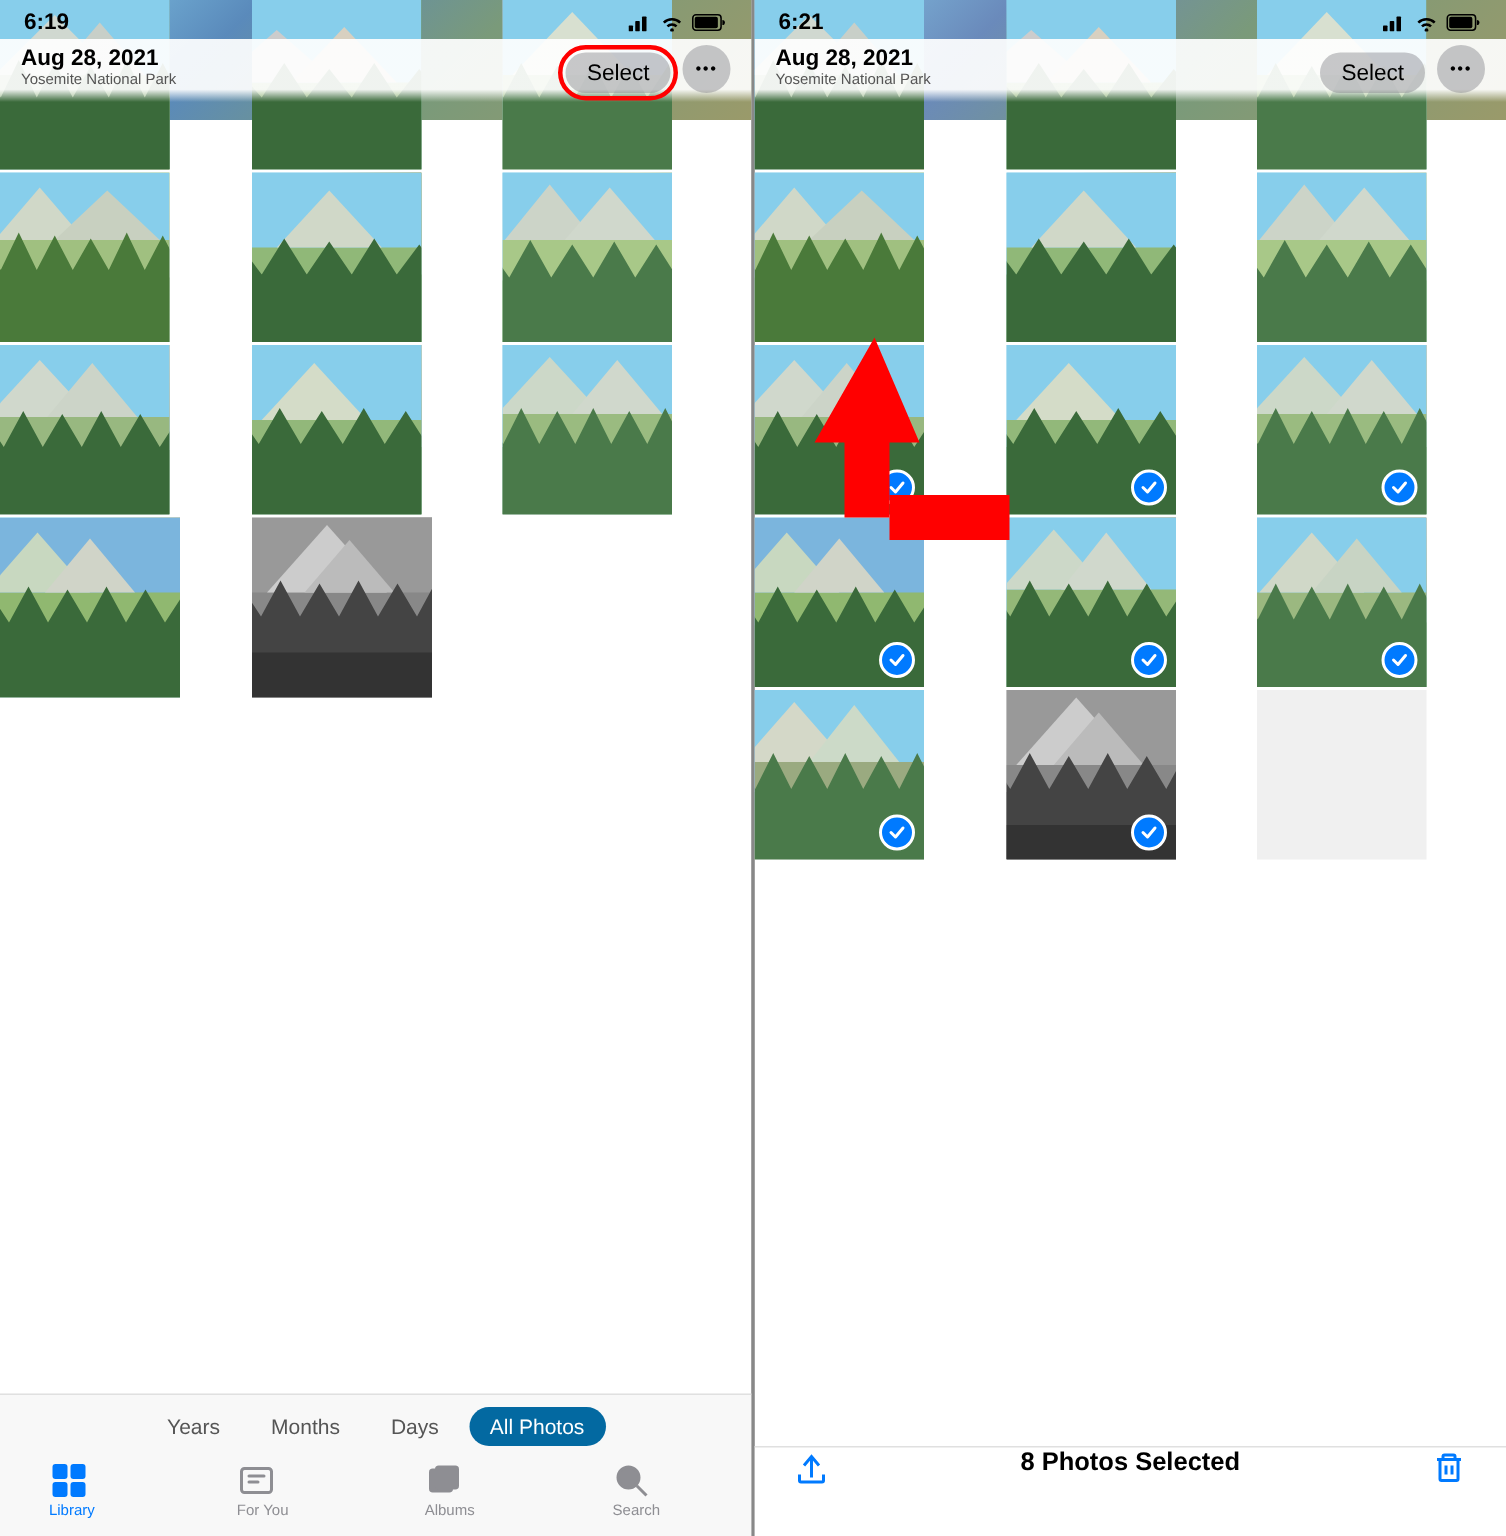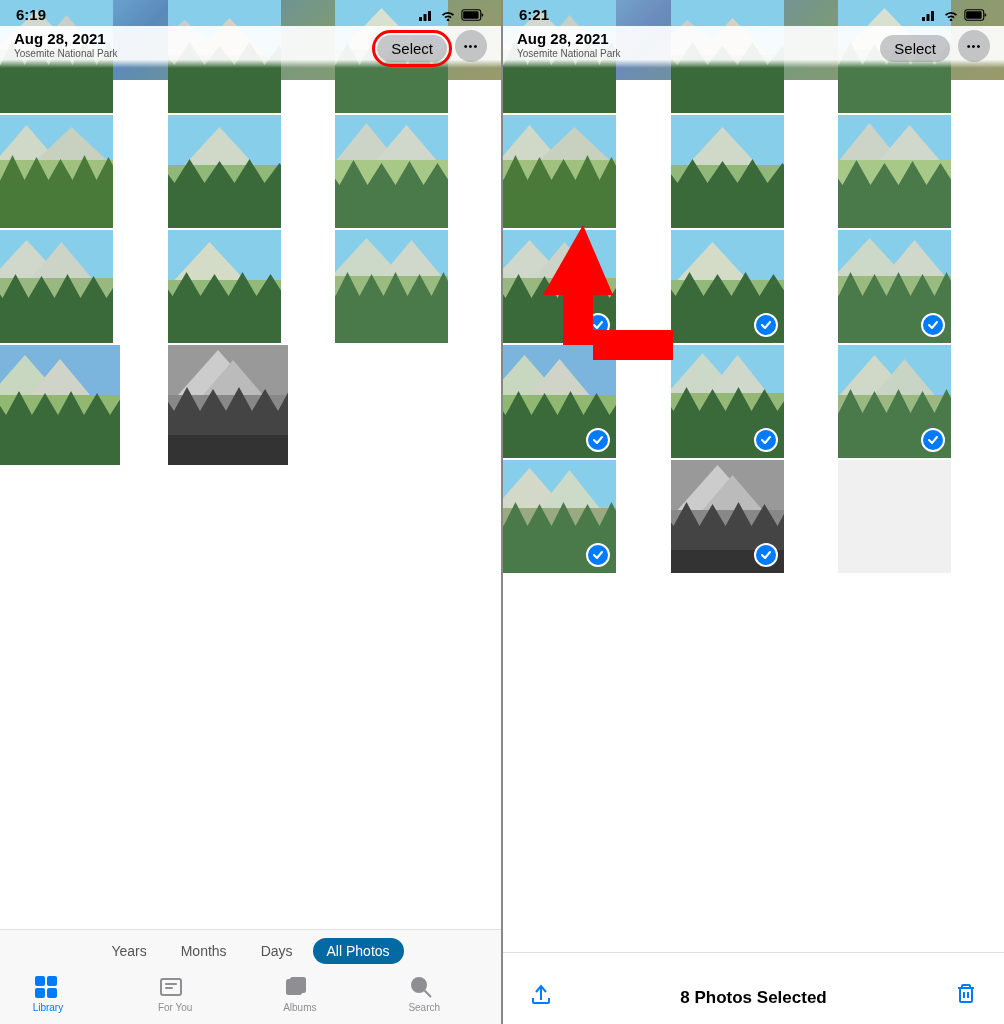--- a/index.html
+++ b/index.html
@@ -207,25 +207,25 @@
       align-items: center;
       justify-content: center;
     }
     .check-badge svg { fill: #fff; }
 
     .bottom-action-bar {
       position: absolute;
       bottom: 0;
       left: 0;
       right: 0;
-      height: 72px;
+      height: 60px;
       background: #fff;
       border-top: 1px solid #e0e0e0;
       display: flex;
-      align-items: flex-end;
+      align-items: flex-start;
       justify-content: space-between;
       padding: 0 24px 16px;
     }
     .selected-count {
       font-size: 17px;
       font-weight: 600;
       color: #000;
       text-align: center;
       flex: 1;
     }

